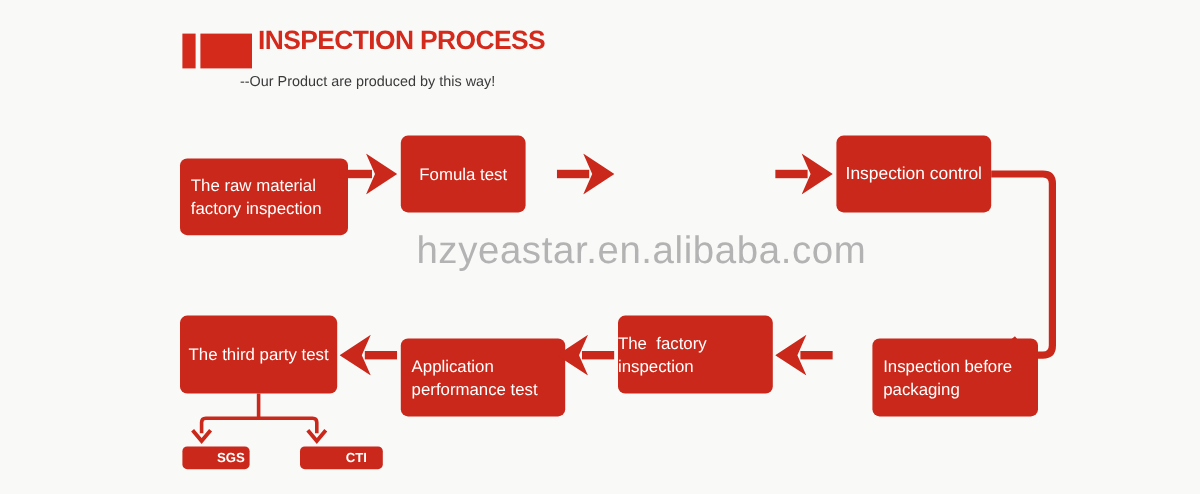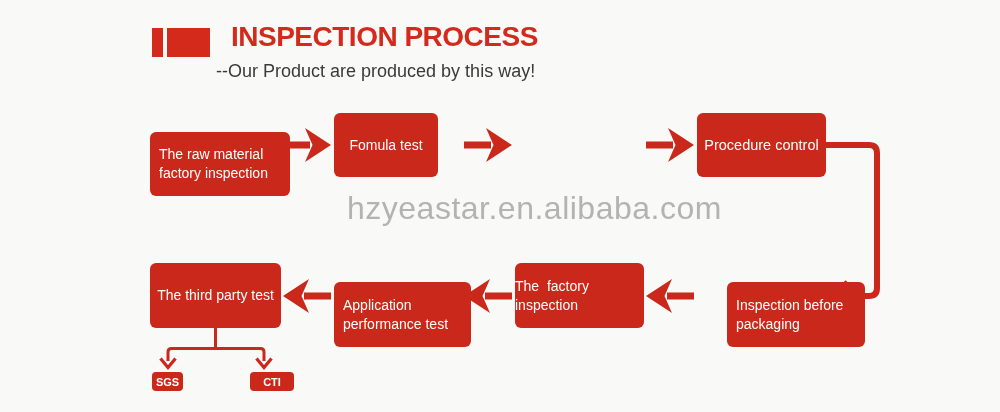--- a/index.html
+++ b/index.html
@@ -8,26 +8,26 @@
     background: var(--bg, #f9f9f8);
     font-family: "Liberation Sans", "DejaVu Sans", sans-serif;
     overflow:hidden;
   }
   
   .mark { position:absolute; background: var(--title-red, #d32a1c); }
   .mark.small { left:152px; top:28px; width:11px; height:29px; }
   .mark.large { left:167px; top:28px; width:43px; height:29px; }
   .title {
     position:absolute; left:215px; top:21px;
-    font-size:28px; font-weight:bold; letter-spacing:-0.5px;
-    color: var(--title-red, #d32a1c); white-space:pre;margin-left:16px;
+    font-size:22px; font-weight:bold; letter-spacing:-0.5px;
+    color: var(--title-red, #d32a1c); white-space:pre;
   }
   .subtitle {
-    position:absolute; left:216px; top:61px;
-    font-size:18px; color: var(--subtitle-text, #3a3a3a); white-space:pre;
+    position:absolute; left:200px; top:61px;
+    font-size:12px; color: var(--subtitle-text, #3a3a3a); white-space:pre;
   }
   
   .watermark {
     position:absolute; left:347px; top:190px;
     font-size:32px; color: var(--watermark-gray, #b3b3b3);
     letter-spacing:0.5px; white-space:pre;
   }
   
   .box {
     position:absolute; background: var(--red, #c9281a);
@@ -54,21 +54,21 @@
   .ax1 { left:283px; } .ax2 { left:464px; } .ax3 { left:646px; }
   .fill-red { fill: var(--red, #c9281a); }
   .stroke-red { stroke: var(--red, #c9281a); fill:none; }
   
   .connectors { position:absolute; left:0; top:0; }
   
   .leaf {
     position:absolute; background: var(--red, #c9281a);
     border-radius:4px; color: var(--box-text, #fff);
     display:flex; align-items:center; justify-content:center;
-    font-size:11px; font-weight:bold;
+    font-size:11px; font-weight:bold;padding-left:25px;
   }
   .leaf.sgs { left:152px; top:372px; width:31px; height:19px; }
   .leaf.cti { left:250px; top:372px; width:44px; height:19px; }
 </style>
 </head>
 <body>
 
 <div class="canvas">
 
   <div class="mark small"></div>
@@ -87,21 +87,21 @@
   </svg>
 
   <div class="box b1 pad-left">
     <span>The raw material
 factory inspection</span>
   </div>
   <div class="box b2 center">
     <span>Fomula test</span>
   </div>
   <div class="box b4 center">
-    <span>Procedure control</span>
+    <span>Inspection control</span>
   </div>
 
   <svg class="arrow a-top ax1" viewBox="0 0 48 34">
     <rect class="fill-red" x="0" y="13.5" width="27" height="7"></rect>
     <polygon class="fill-red" points="22,0 48,17 22,34 29.5,17"></polygon>
   </svg>
   <svg class="arrow a-top ax2" viewBox="0 0 48 34">
     <rect class="fill-red" x="0" y="13.5" width="27" height="7"></rect>
     <polygon class="fill-red" points="22,0 48,17 22,34 29.5,17"></polygon>
   </svg>

